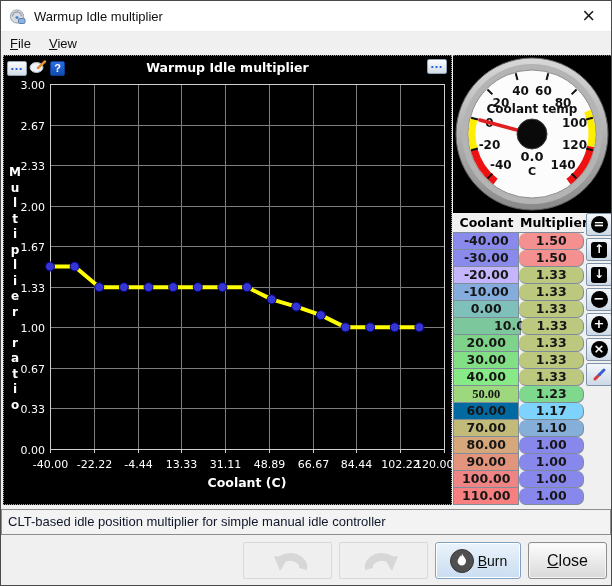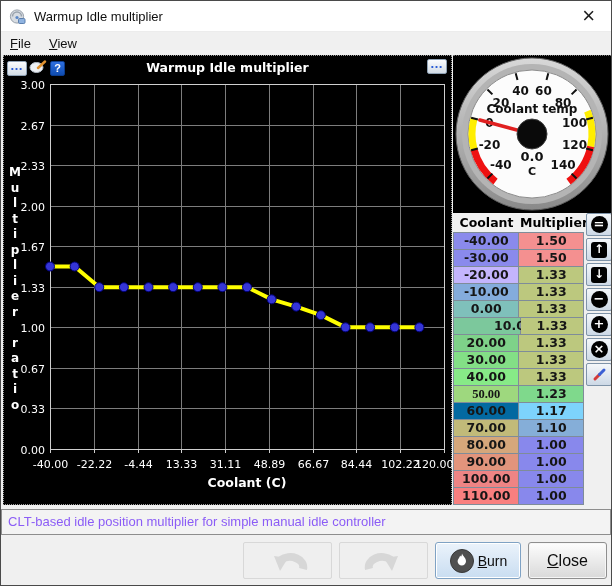--- a/index.html
+++ b/index.html
@@ -31,32 +31,32 @@
   .gauge-panel{position:absolute;left:452px;top:1px;width:158px;height:158px;background:#000;border-top:1px dotted #777;box-sizing:border-box;}
   
   .data-table{position:absolute;left:452px;top:159px;width:131px;font-family:"DejaVu Sans",sans-serif;}
   .t-head{display:flex;height:19px;background:#f1f1f1;}
   .th{font-weight:bold;font-size:12.5px;text-align:center;line-height:19px;color:#000;}
   .th.c1{width:67px;}  .th.c2{width:64px;}
   .t-rows{border-top:1px solid #7f8c99;border-left:1px solid #7f8c99;}
   .t-row{display:flex;height:17px;}
   .t-cell{box-sizing:border-box;border-right:1px solid #7f8c99;border-bottom:1px solid #7f8c99;
     font-weight:bold;font-size:12.5px;text-align:center;line-height:16px;color:#161616;}
-  .t-cell.c1{width:67px;} .t-cell.c2{width:66px;}
+  .t-cell.c1{width:67px;} .t-cell.c2{width:66px;border-radius:7px;}
   
   .side-col{position:absolute;left:585px;top:159px;width:26px;display:flex;flex-direction:column;gap:2px;}
   .side-btn{width:26px;height:23px;background:linear-gradient(#f4f7fa,#cdd9e6);border:1px solid #7e93a8;border-radius:2px;
     display:flex;align-items:center;justify-content:center;padding:0;cursor:default;}
   .icon-circle{display:block;width:17px;height:17px;border-radius:50%;background:#000;color:#fff;font-weight:bold;
     font-size:13px;line-height:16px;text-align:center;font-family:"DejaVu Sans",sans-serif;}
   .icon-square{display:block;width:16px;height:16px;border-radius:3px;background:#000;color:#fff;font-weight:bold;
     font-size:12px;line-height:15px;text-align:center;font-family:"DejaVu Sans",sans-serif;}
   
   .statusbar{margin-top:2px;height:26px;box-sizing:border-box;background:#f3f3f3;border:1px solid #8d8d8d;
-    font-size:13px;line-height:24px;padding-left:6px;color:#8b5cf6;}
+    font-size:13px;line-height:24px;padding-left:6px;color:#0f172a;}
   
   .footer{height:51px;display:flex;align-items:center;justify-content:flex-end;gap:7px;padding-right:4px;box-sizing:border-box;}
   .nav-btn{width:89px;height:37px;background:#efefef;border:1px solid #d8d8d8;border-radius:2px;
     display:flex;align-items:center;justify-content:center;padding:0;cursor:default;}
   .burn-btn{width:86px;height:37px;background:linear-gradient(#ebf3fb,#c9ddf1);border:1px solid #7fa2c4;border-radius:3px;
     box-shadow:inset 0 0 0 1px #ffffff;display:flex;align-items:center;justify-content:center;gap:3px;
     font-size:14px;font-family:"Liberation Sans",sans-serif;color:#0d0d0d;cursor:default;}
   .close-btn{width:79px;height:37px;background:linear-gradient(#fdfdfd,#d9d9d9);border:1px solid #8e8e8e;border-radius:3px;
     box-shadow:inset 0 0 0 1px #f6f6f6;display:flex;align-items:center;justify-content:center;
     font-size:16px;font-family:Liberation Sans, sans-serif;color:#0d0d0d;cursor:default;}

